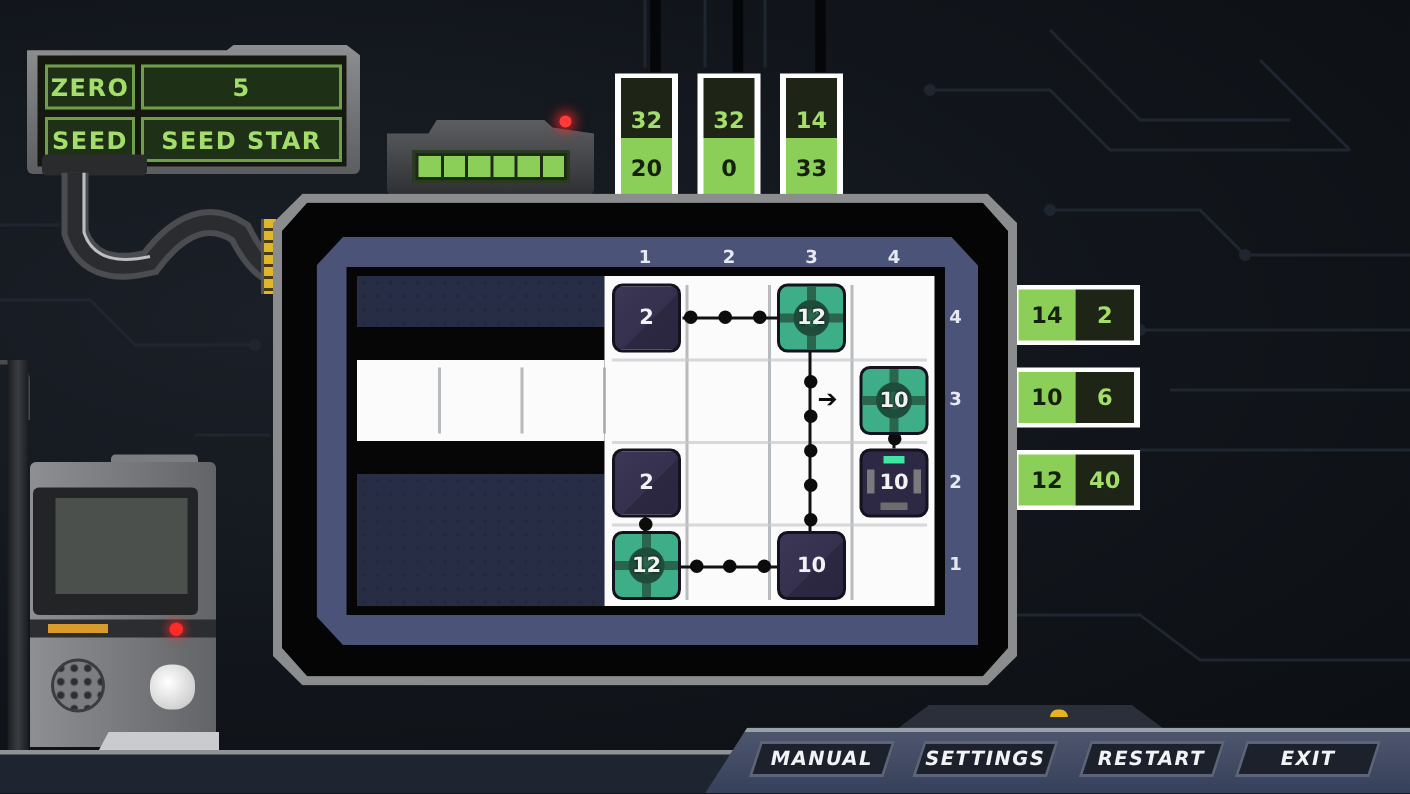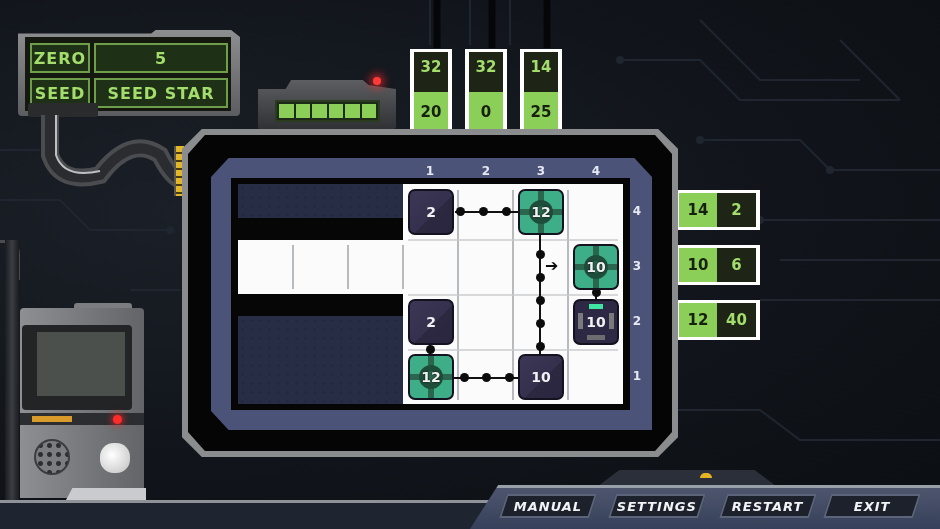--- a/index.html
+++ b/index.html
@@ -30,21 +30,21 @@
     clip-path: polygon(0 18%, 20% 18%, 24% 0, 76% 0, 80% 10%, 100% 18%, 100% 100%, 0 100%); }
   .battery-led { position: absolute; left: 373px; top: 77px; width: 8px; height: 8px; border-radius: 50%;
     background: #ff3a3a; box-shadow: 0 0 8px 3px rgba(255,40,40,0.7); }
   .battery-cells { position: absolute; left: 275px; top: 100px; width: 105px; height: 22px;
     background: #1e2a18; border: 2px solid #2b3b20; display: flex; gap: 2px; padding: 2px; }
   .battery-cells span { flex: 1; background: #8ccf58; }
 
   
   .col-counter { position: absolute; top: 49px; width: 42px; height: 82px; background: #fff; padding: 3px 4px 0 4px; }
   .col-counter .top { height: 40px; background: #1e2416; color: #a3dd6c; font-size: 15px;
-    display: flex; align-items: flex-end; justify-content: center; padding-bottom: 16px; }
+    display: flex; align-items: flex-end; justify-content: center; padding-bottom: 3px; }
   .col-counter .bot { height: 39px; background: #8ccf58; color: #16200e; font-size: 15px;
     display: flex; align-items: center; justify-content: center; }
 
   
   .row-counter { position: absolute; left: 676px; width: 84px; height: 40px; background: #fff; padding: 3px 4px 3px 3px; display: flex; }
   .row-counter .l { width: 38px; background: #8ccf58; color: #16200e; font-size: 15px; display: flex; align-items: center; justify-content: center; }
   .row-counter .r { flex: 1; background: #1e2416; color: #a3dd6c; font-size: 15px; display: flex; align-items: center; justify-content: center; }
 
   
   .frame-outer { position: absolute; left: 182px; top: 129px; width: 496px; height: 328px; background: #8a8c8e;
@@ -180,21 +180,21 @@
 <div class="col-counter" style="left:410px;">
   <div class="top">32</div>
   <div class="bot">20</div>
 </div>
 <div class="col-counter" style="left:465px;">
   <div class="top">32</div>
   <div class="bot">0</div>
 </div>
 <div class="col-counter" style="left:520px;">
   <div class="top">14</div>
-  <div class="bot">25</div>
+  <div class="bot">33</div>
 </div>
 
 <div class="row-counter" style="top:190px;">
   <div class="l">14</div>
   <div class="r">2</div>
 </div>
 <div class="row-counter" style="top:245px;">
   <div class="l">10</div>
   <div class="r">6</div>
 </div>

